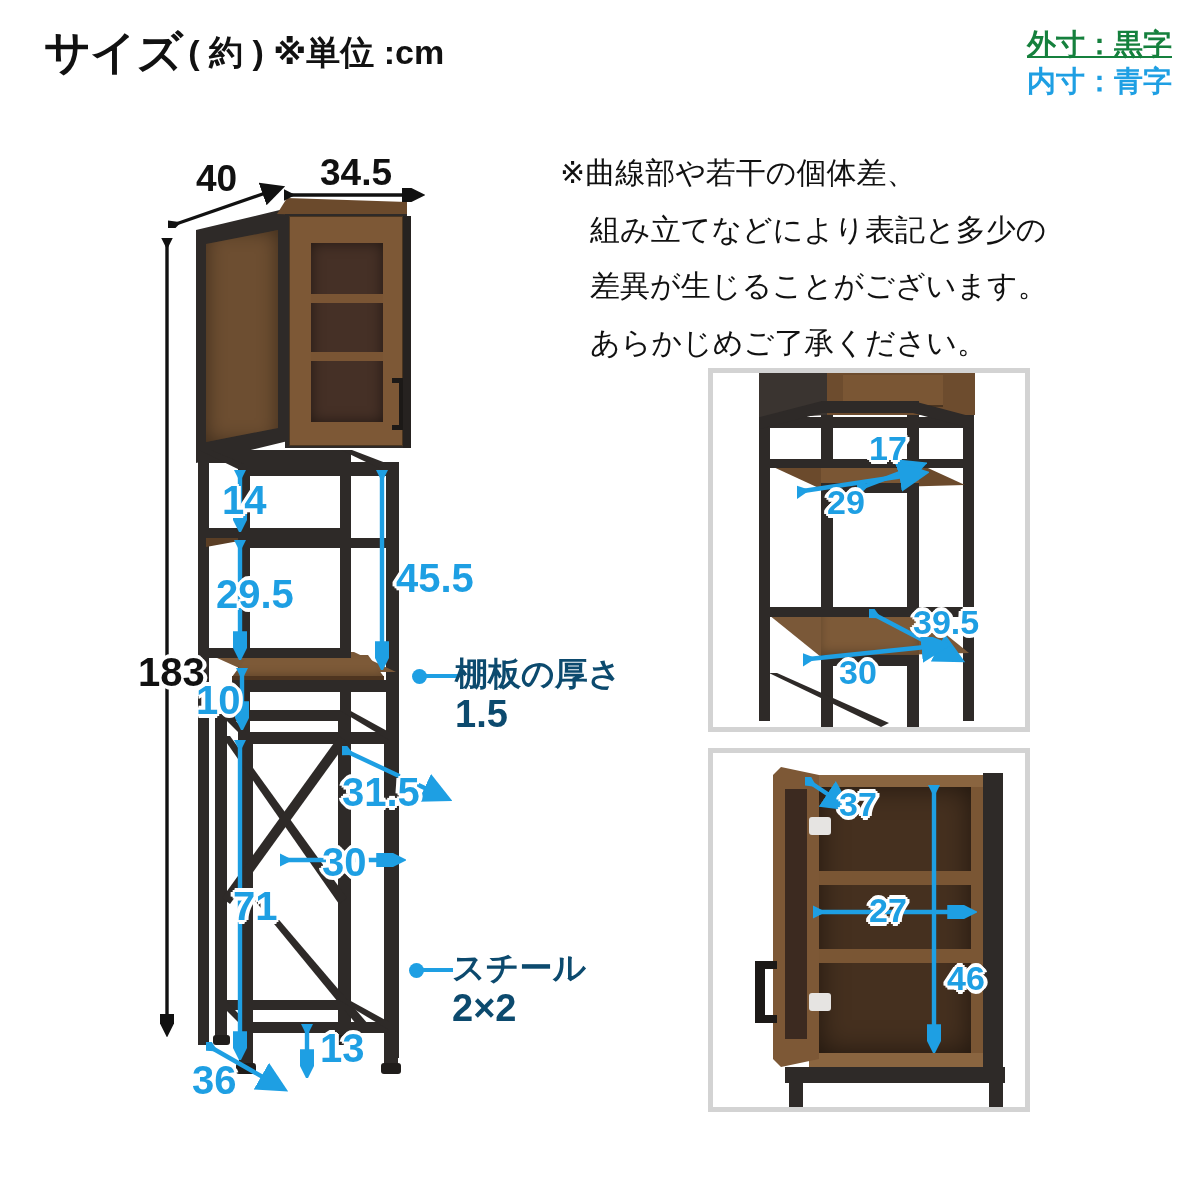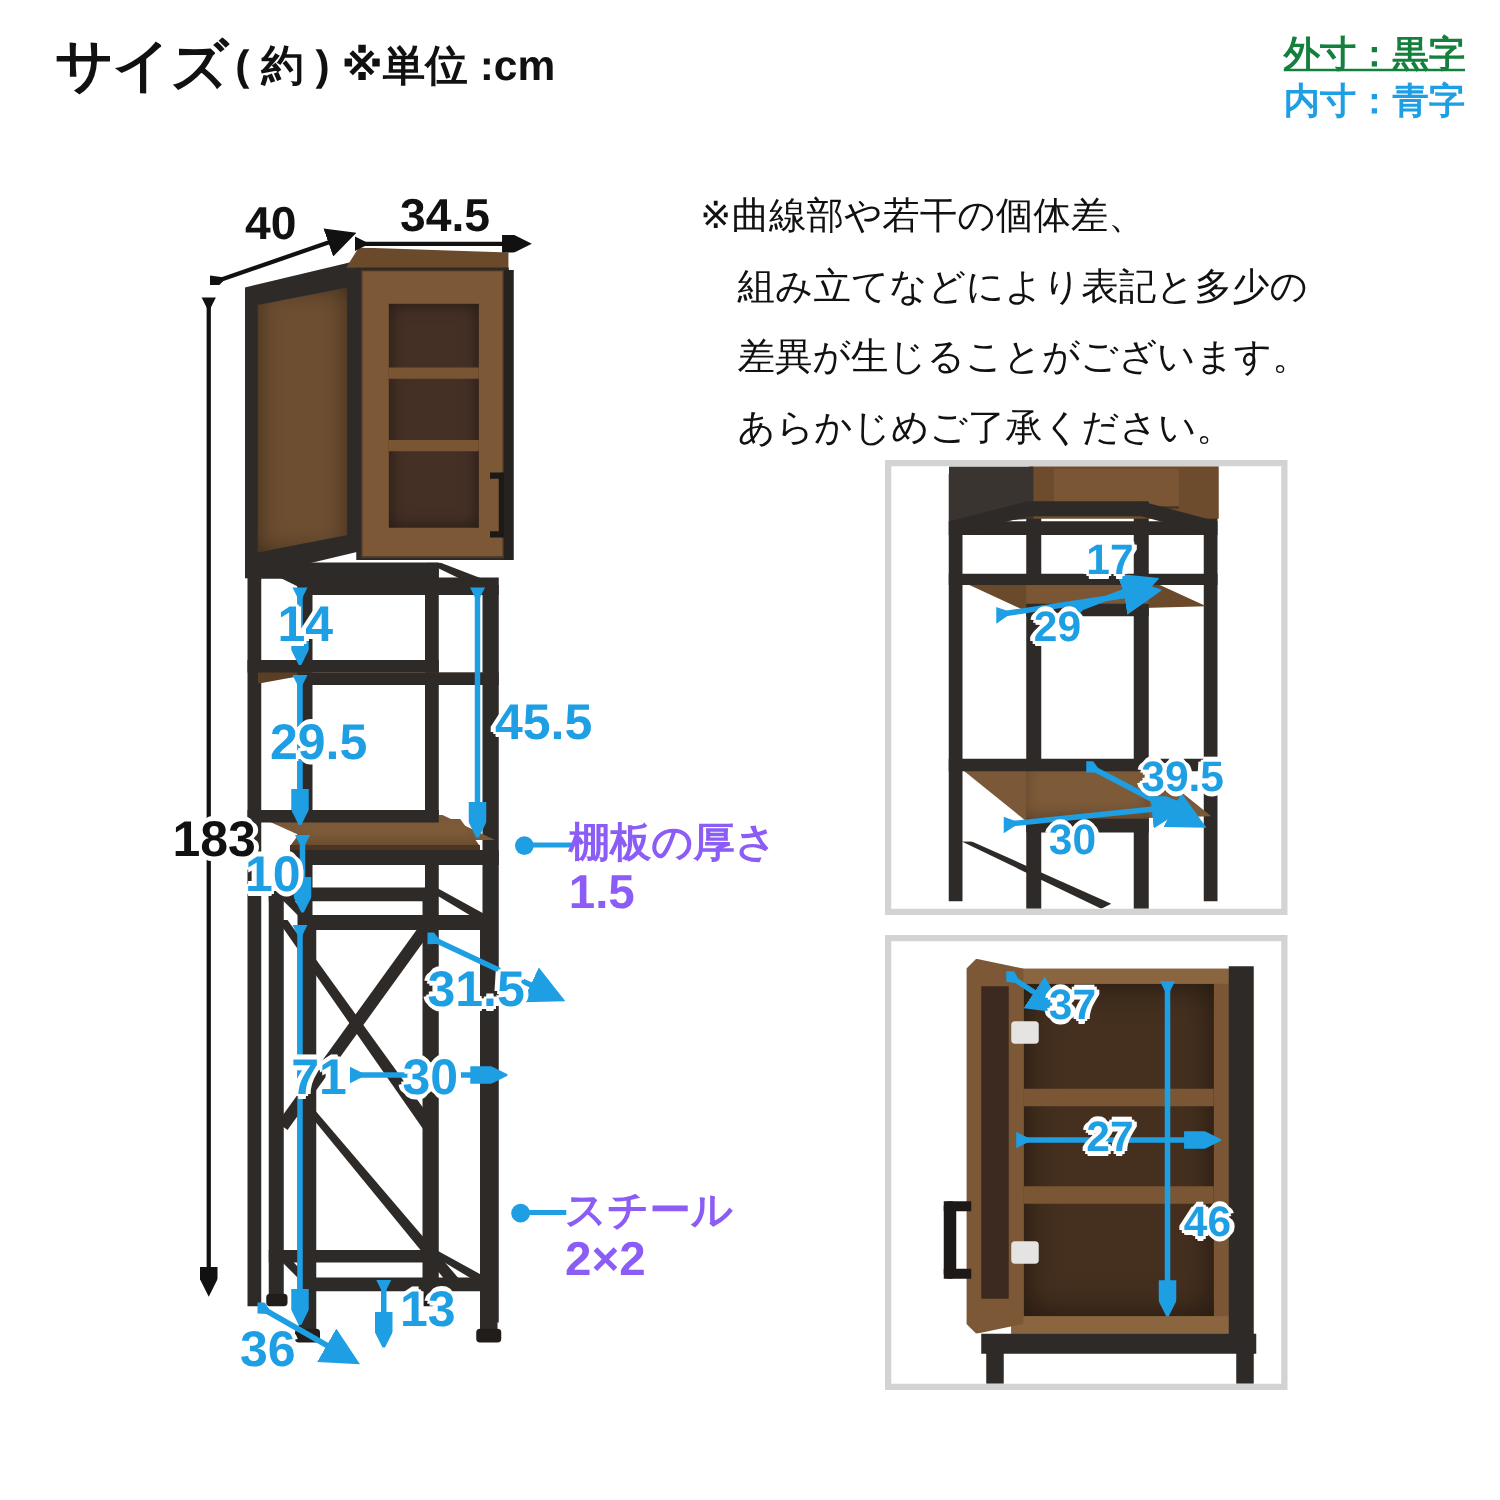--- a/index.html
+++ b/index.html
@@ -35,21 +35,21 @@
   .txt-stroke{
     text-shadow:
       3px 0 0 #fff,-3px 0 0 #fff,0 3px 0 #fff,0 -3px 0 #fff,
       2px 2px 0 #fff,-2px 2px 0 #fff,2px -2px 0 #fff,-2px -2px 0 #fff,
       4px 0 0 #fff,-4px 0 0 #fff,0 4px 0 #fff,0 -4px 0 #fff;
   }
 
   .dot{position:absolute;width:15px;height:15px;border-radius:50%;background:#1e9fe3;}
   .leader{position:absolute;height:4px;background:#1e9fe3;}
 
-  .callout{position:absolute;color:#8b5cf6;font-weight:700;line-height:1.12;white-space:nowrap;}
+  .callout{position:absolute;color:#0c4a6e;font-weight:700;line-height:1.12;white-space:nowrap;}
 
   
   #main-furniture{left:0;top:0;width:1200px;height:1200px;pointer-events:none;}
   .steel{position:absolute;background:#2e2a28;}
   .wood{position:absolute;background:#7a5838;}
   .wood.dk{background:#5d4026;}
 
   
   .panel{position:absolute;background:#fff;border:5px solid #d3d3d3;box-sizing:border-box;}
 
@@ -256,21 +256,21 @@
 </div>
 <div class="dim-num num-blue txt-stroke" style="left:342px;top:770px;font-size:40px;">
   <span>31.5</span>
 </div>
 
 <div class="abs" style="left:233px;top:740px;width:14px;height:320px;">
   <svg width="14" height="320" style="display:block">
     <line x1="7" y1="5" x2="7" y2="315" stroke="#1e9fe3" stroke-width="4.4" marker-start="url(#blA)" marker-end="url(#blA)"></line>
   </svg>
 </div>
-<div class="dim-num num-blue txt-stroke" style="left:233px;top:840px;font-size:40px;">
+<div class="dim-num num-blue txt-stroke" style="left:233px;top:884px;font-size:40px;">
   <span>71</span>
 </div>
 
 <div class="abs" style="left:280px;top:853px;width:126px;height:14px;">
   <svg width="126" height="14" style="display:block">
     <line x1="6" y1="7" x2="120" y2="7" stroke="#1e9fe3" stroke-width="4.4" marker-start="url(#blA)" marker-end="url(#blA)"></line>
   </svg>
 </div>
 <div class="dim-num num-blue txt-stroke" style="left:322px;top:840px;font-size:40px;">
   <span>30</span>

